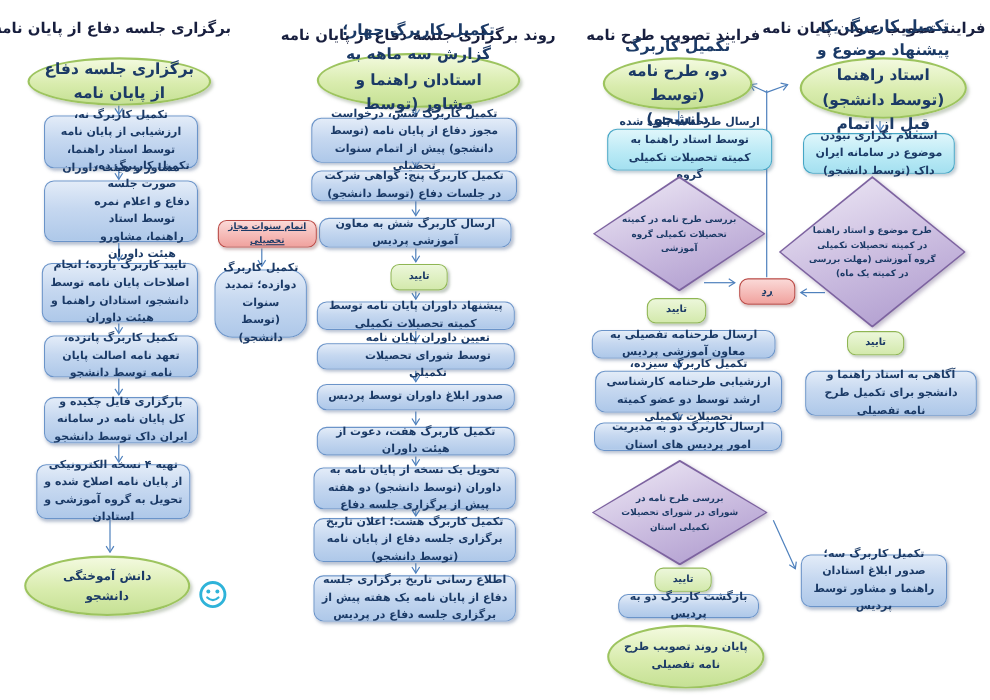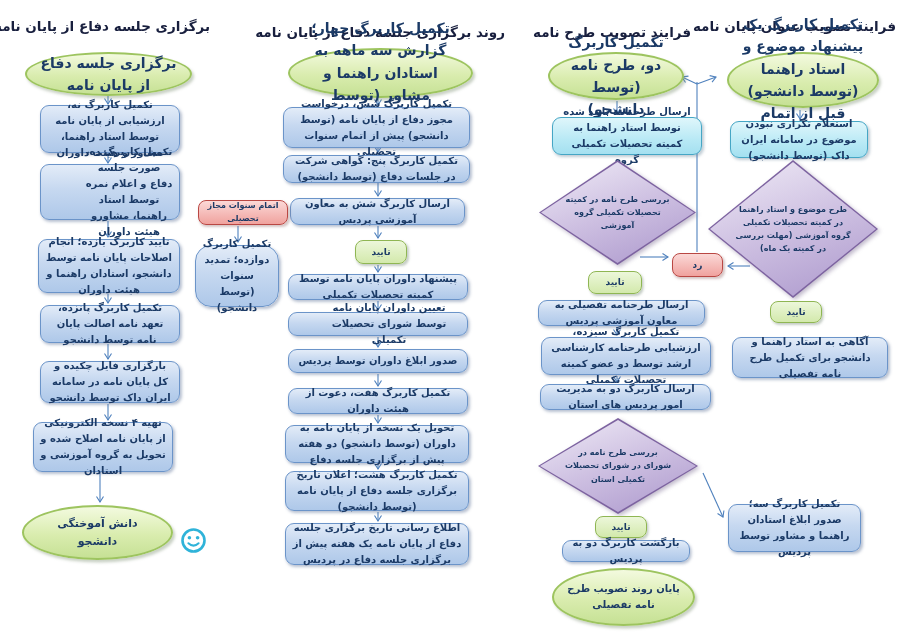--- a/index.html
+++ b/index.html
@@ -14,21 +14,21 @@
   .rect{background:linear-gradient(180deg,#e3ecf8 0%,#c6d8f0 45%,#aec8e9 100%);
         border:1px solid #6b94c9;border-radius:9px;box-shadow:1.5px 2px 3px rgba(100,120,155,.45);}
   .bigr{border-radius:16px;}
   .cyan{background:linear-gradient(180deg,#dff6fb 0%,#b8e9f5 60%,#a4e0f0 100%);
         border:1px solid #45a6c5;border-radius:9px;box-shadow:1.5px 2px 3px rgba(100,130,150,.4);}
   .ellipse{border-radius:50%;background:linear-gradient(180deg,#f3fadf 0%,#d9ecae 55%,#c6e195 100%);
         border:2px solid #9dc45f;font-size:14px;box-shadow:2px 2.5px 3px rgba(120,140,110,.4);padding:4px 12px;}
   .approve{background:linear-gradient(180deg,#ecf7da 0%,#d3e9ac 100%);
         border:1px solid #8fb653;border-radius:8px;font-size:9px;box-shadow:1.5px 2px 2.5px rgba(110,130,110,.4);}
   .reject{background:linear-gradient(180deg,#fbd9d7 0%,#f0a29e 100%);
-        border:1px solid #b94743;border-radius:8px;font-size:9px;box-shadow:1.5px 2px 2.5px rgba(150,110,110,.4);}
+        border:1px solid #b94743;border-radius:8px;font-size:9px;box-shadow:1.5px 2px 2.5px rgba(150,110,110,.4);text-decoration:underline;}
   .dia{position:absolute;filter:drop-shadow(2px 2.5px 2px rgba(115,100,140,.45));}
   .dia-bg{position:absolute;inset:0;clip-path:polygon(50% 0,100% 50%,50% 100%,0 50%);background:#7d63a0;}
   .dia-fill{position:absolute;inset:2px;clip-path:polygon(50% 0,100% 50%,50% 100%,0 50%);
         background:linear-gradient(160deg,#eae4f3 8%,#cdbfe1 50%,#ab97cc 100%);}
   .dia-text{position:absolute;inset:0;display:flex;align-items:center;justify-content:center;
         text-align:center;direction:rtl;color:#1b3a66;font-weight:bold;font-size:8px;line-height:1.65;padding:0 26px;}
   .icon-smiley{position:absolute;}
 </style>
 </head>
 <body>

